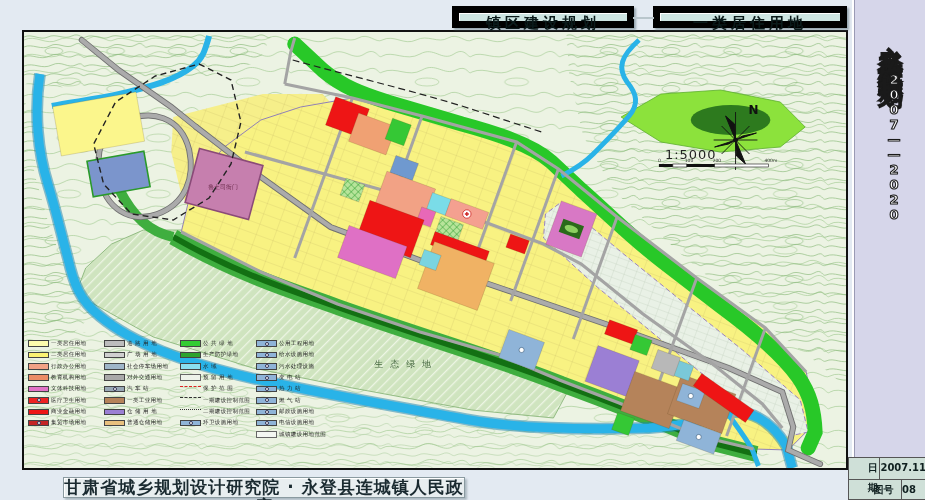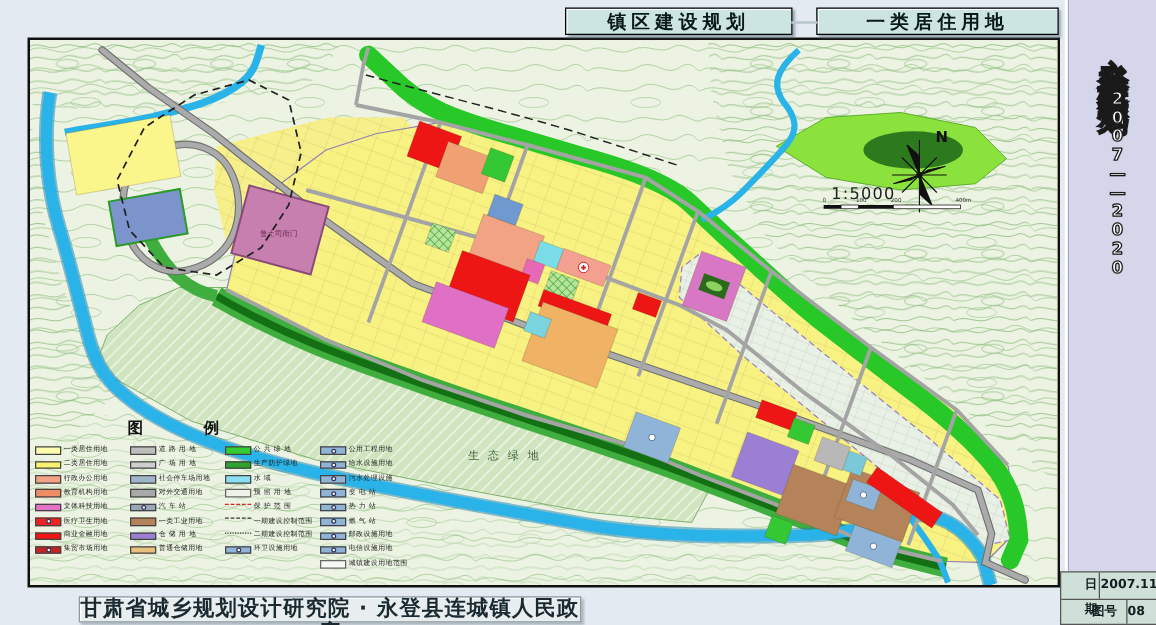--- a/index.html
+++ b/index.html
@@ -4,21 +4,21 @@
 <style>
   html,body{margin:0;padding:0;}
   body{
     width:925px;height:500px;position:relative;overflow:hidden;
     background:#e3eaf2;
     font-family:"DejaVu Sans","Liberation Sans",sans-serif;
   }
   
   .tbox{
     position:absolute;top:6px;height:22px;box-sizing:border-box;
-    background:#cde5e2;border:1px solid #000000;
+    background:#cde5e2;border:7px solid #000000;
     box-shadow:inset 1px 1px 0 #ffffff,2px 2px 2px rgba(90,110,120,.55);
     font-weight:bold;font-size:15px;letter-spacing:4px;text-align:center;
     line-height:21px;color:#0a1a1a;
   }
   #title-left{left:452px;width:182px;}
   #title-right{left:653px;width:194px;}
   #title-conn{position:absolute;top:17px;left:633px;width:21px;height:2px;background:#b9c6cc;}
   
   .map-frame{
     position:absolute;left:22px;top:30px;width:826px;height:440px;
@@ -268,21 +268,20 @@
     <div class="sb-row">
       <div class="sb-cell-l">图号</div>
       <div class="sb-cell-v">08</div>
     </div>
   </div>
 </div>
 
 <div class="credit">甘肃省城乡规划设计研究院 · 永登县连城镇人民政府</div>
 
 <div class="legend">
-  <div class="lg-title">图 例</div>
   <div class="lg-cols" id="lg-cols">
       <div class="lg-col lg-col-0">
         <div class="lg-item">
           <div class="lg-sw" style="background: rgb(253, 252, 174);"></div>
           <span class="lg-label">一类居住用地</span>
         </div>
         <div class="lg-item">
           <div class="lg-sw" style="background: rgb(251, 242, 114);"></div>
           <span class="lg-label">二类居住用地</span>
         </div>

